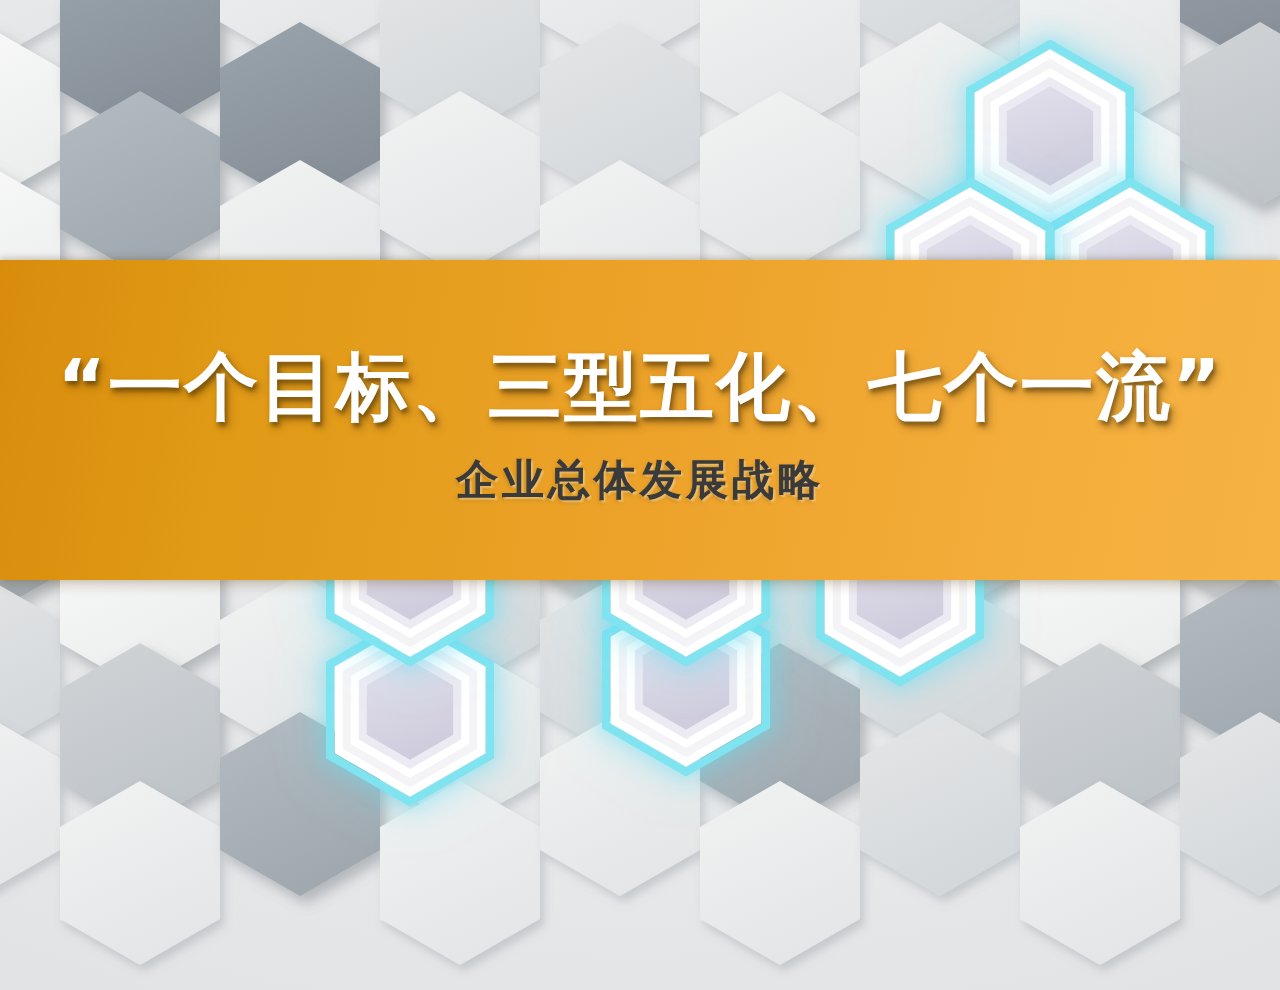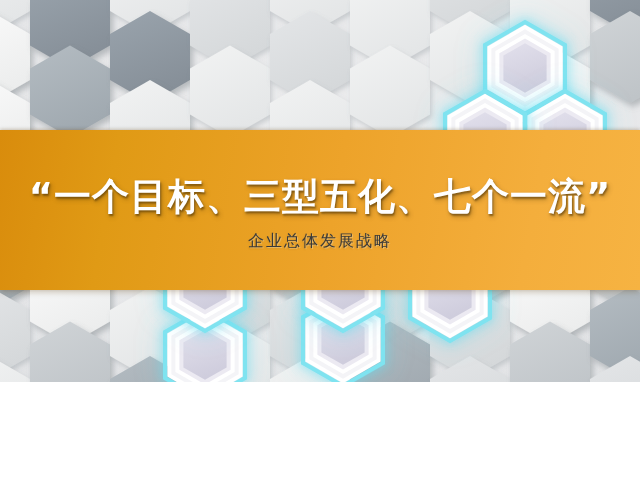--- a/index.html
+++ b/index.html
@@ -8,21 +8,21 @@
     padding: 0;
     background: #ffffff;
   }
   body {
     font-family: "DejaVu Sans", "Liberation Sans", sans-serif;
   }
 
   #slide {
     position: relative;
     width: 640px;
-    height: 382px;
+    height: 495px;
     overflow: hidden;
     background: #fca5a5;
   }
 
   
   #bg-layer {
     position: absolute;
     inset: 0;
     background:
       radial-gradient(ellipse 120% 90% at 50% 40%, #ededee 0%, #e6e7e9 55%, #dddfe1 100%);
@@ -60,22 +60,22 @@
     line-height: 1.12;
     white-space: nowrap;
     text-shadow:
       1px 2px 2px rgba(70,45,5,0.55),
       2px 3px 5px rgba(70,45,5,0.30);
     margin: 0 0 14px 0;
   }
 
   #subtitle {
     color: #3a3a3a;
-    font-size: 16px;
-    font-weight: normal;
+    font-size: 21px;
+    font-weight: bold;
     letter-spacing: 2px;
     line-height: 1.2;
     white-space: nowrap;
     text-shadow:
       1px 1px 1px rgba(255,225,170,0.55),
       0 1px 2px rgba(60,40,5,0.25);
     margin: 0;
   }
 </style>
 </head>

